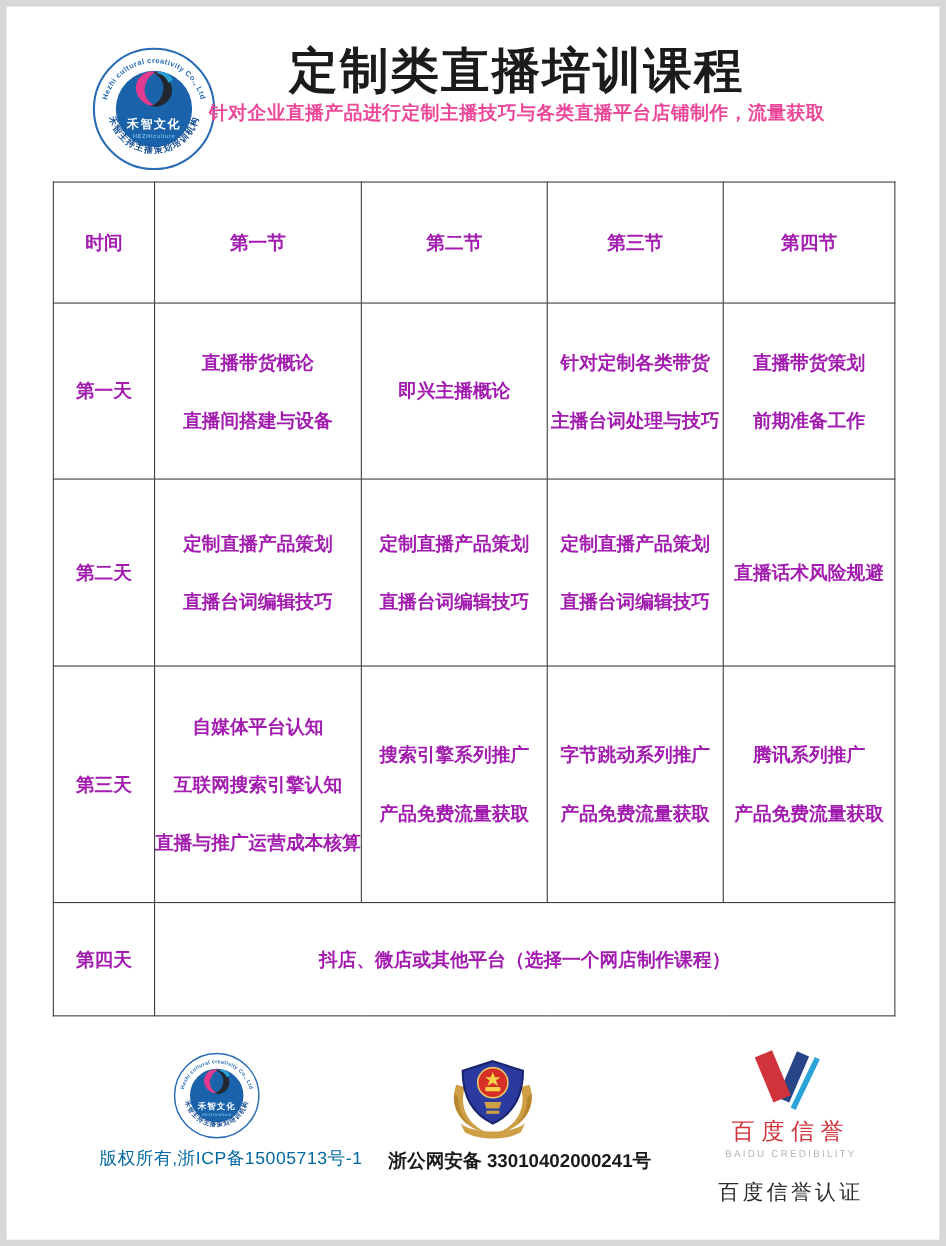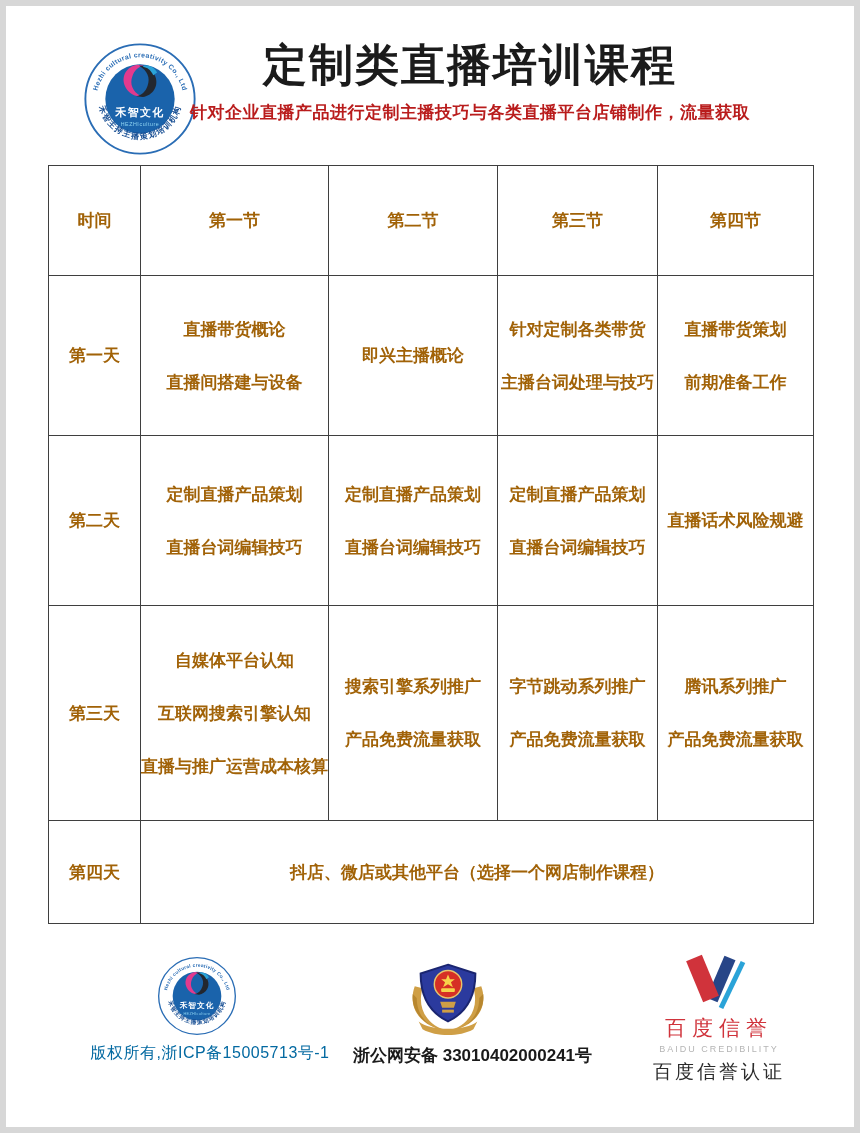--- a/index.html
+++ b/index.html
@@ -4,40 +4,40 @@
 <style>
   * { margin:0; padding:0; box-sizing:border-box; }
   html,body { background:#e9e9e9; font-family:"Liberation Sans","DejaVu Sans",sans-serif; }
   .page { position:relative; width:860px; height:1133px; background:#ffffff; overflow:hidden; }
   .frame { position:absolute; inset:0; border:6px solid #d7d7d7; pointer-events:none; z-index:50; }
 
   
   .hdr-logo { position:absolute; left:83px; top:42px; width:114px; height:114px; }
   .title-block { position:absolute; left:140px; top:40px; width:660px; text-align:center; }
   .page-title { font-size:44px; font-weight:900; color:#1b1b1b; letter-spacing:2px; line-height:1.15; }
-  .page-subtitle { margin-top:10px; font-size:17px; font-weight:700; color:#b91c1c; letter-spacing:0.5px; }
+  .page-subtitle { font-size:17px; font-weight:700; color:#ec4899; letter-spacing:0.5px; }
 
   
   table.course { position:absolute; left:48px; top:165px; width:766px; border-collapse:collapse; table-layout:fixed; }
-  table.course th, table.course td { border:1px solid #3f3f3f; text-align:center; vertical-align:middle; color:#a16207; font-weight:700; font-size:17px; padding:0; }
+  table.course th, table.course td { border:1px solid #3f3f3f; text-align:center; vertical-align:middle; color:#a21caf; font-weight:700; font-size:17px; padding:0; }
   tr.r0 { height:110px; } tr.r1 { height:160px; } tr.r2 { height:170px; } tr.r3 { height:215px; } tr.r4 { height:103px; }
   .cell-lines { display:flex; flex-direction:column; gap:30px; justify-content:center; }
   .cell-lines div { white-space:nowrap; }
   td.merged { text-align:left; padding-left:14px; }
 
   
   .ftr-logo { position:absolute; left:157px; top:956px; width:80px; height:80px; }
   .copyright { position:absolute; left:60px; top:1043px; width:300px; text-align:center; font-size:16px; color:#0369a1; letter-spacing:0.5px; }
   .police-badge { position:absolute; left:398px; top:951px; width:100px; height:88px; }
   .police-text { position:absolute; left:340px; top:1044px; width:265px; text-align:center; font-size:17px; font-weight:700; color:#1a1a1a; }
   .baidu-box { position:absolute; left:639px; top:952px; width:160px; text-align:center; }
   .baidu-v { width:90px; height:60px; margin:0 auto; display:block; }
   .baidu-title { font-size:21px; color:#d0333b; letter-spacing:6px; margin-top:2px; }
   .baidu-sub { font-size:9px; color:#b5b5b5; letter-spacing:2px; margin-top:2px; }
-  .baidu-caption { font-size:19px; color:#2b2b2b; letter-spacing:3px; margin-top:5px; }
+  .baidu-caption { font-size:19px; color:#2b2b2b; letter-spacing:3px; margin-top:17px; }
 </style>
 </head>
 <body>
 
 <div class="page">
   <div class="frame"></div>
 
   <svg class="hdr-logo" viewBox="0 0 120 120">
     <circle cx="60" cy="60" r="57.5" fill="#ffffff" stroke="#2a6db5" stroke-width="2"></circle>
     <circle cx="60" cy="60" r="36.5" fill="#1a63ab"></circle>

